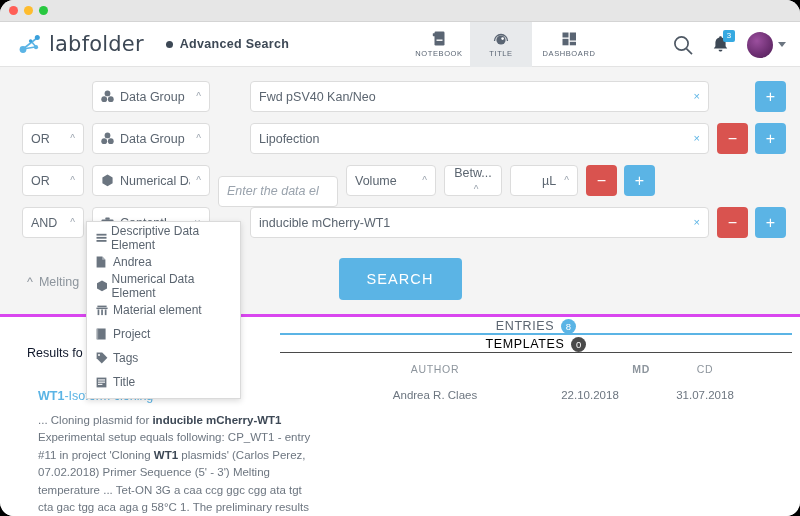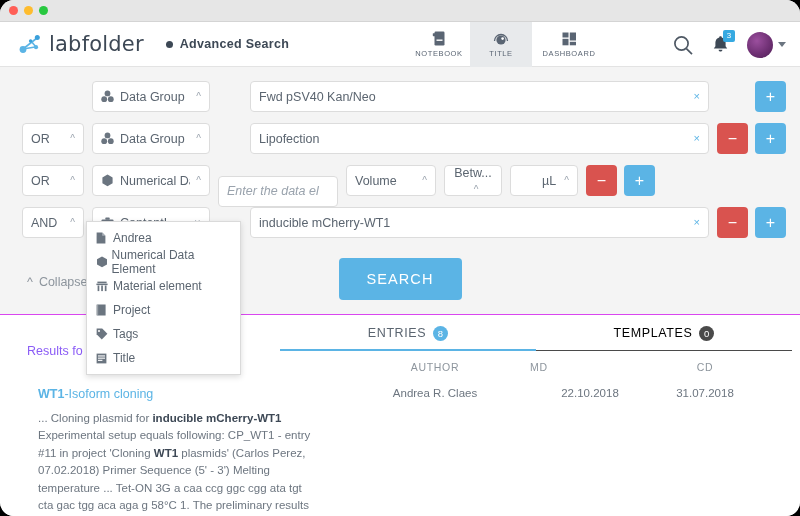--- a/index.html
+++ b/index.html
@@ -79,21 +79,21 @@
     background: radial-gradient(circle at 38% 34%, #9b4f9e 0%, #6d2f72 58%, #4e1f55 100%);
   }
   .caret-down {
     width: 0; height: 0; border-left: 4px solid transparent;
     border-right: 4px solid transparent; border-top: 5px solid #6b7580;
     margin-left: 5px;
   }
 
   
   .searchpanel {
-    background: #f4f4f4; border-bottom: 1px solid #d946ef;
+    background: #f4f4f4; border-bottom: 3px solid #d946ef;
     padding: 14px 0 0 0; flex: 0 0 auto; position: relative;
   }
   .qrow {
     display: flex; align-items: center; height: 31px;
     margin-bottom: 11px; padding-left: 22px;
   }
   .ctl {
     height: 31px; background: #fff; border: 1px solid #dcdcdc;
     border-radius: 4px; display: flex; align-items: center;
     font-size: 12.5px; color: #5b6570; padding: 0 8px;
@@ -176,24 +176,25 @@
     font-size: 12px; color: #5b6570; padding: 0 9px; cursor: pointer;
   }
   .dditem .ddico { width: 17px; display: flex; align-items: center; }
 
   
   .results { flex: 1 1 auto; background: #fff; position: relative; overflow: hidden; }
   .restop {
     height: 36px; display: flex; align-items: center;
     padding-left: 27px; position: relative;
   }
-  .resfor { font-size: 12.5px; color: #8b5cf6; margin-top: 36px; }
+  .resfor { font-size: 12.5px; color: #0f172a; margin-top: 36px; }
   .tabs {
     position: absolute; left: 280px; top: 0; right: 8px; height: 36px;
     display: flex;
+    flex-direction: column;
   }
   .rtab {
     flex: 1 1 50%; display: flex; align-items: center; justify-content: center;
     gap: 7px; font-size: 12.5px; letter-spacing: 0.6px; cursor: pointer;
     height: 36px; position: relative;
   }
   .rtab.active { color: #5b6570; }
   .rtab .cnt {
     color: #fff; font-size: 9.5px; border-radius: 50%;
     width: 15px; height: 15px; display: flex;
@@ -208,21 +209,21 @@
   .rtab.inactive::after {
     content: ""; position: absolute; left: 0; right: 0; bottom: 0;
     height: 1px; background: #4a4a4a;
   }
   .colhead {
     display: flex; padding: 10px 0 4px 0; font-size: 10.5px;
     color: #8d959d; letter-spacing: 0.7px;
   }
   .ch-title { width: 340px; text-align: center; }
   .ch-author { width: 190px; text-align: center; }
-  .ch-md { width: 120px; text-align: left; }
+  .ch-md { width: 120px; text-align: right; font-weight: bold; }
   .ch-cd { width: 110px; text-align: center; }
   .resrow { display: flex; padding-top: 10px; }
   .rescol-main { width: 340px; padding-left: 38px; }
   .entry-link {
     font-size: 12.5px; color: #5bb4e5; cursor: pointer;
     margin-bottom: 9px; display: block;
   }
   .entry-link b { font-weight: bold; }
   .snippet {
     font-size: 11.5px; color: #6d7680; line-height: 1.52;
@@ -438,21 +439,21 @@
         <span>inducible mCherry-WT1</span>
         <span class="clearx">×</span>
       </div>
       <button class="btn-sq btn-minus">−</button>
       <button class="btn-sq btn-plus">+</button>
     </div>
 
     <div class="searchrow">
       <div class="collapse">
         <span>^</span>
-        <span>Collapse</span>
+        <span>Melting</span>
       </div>
       <button class="search-btn">SEARCH</button>
     </div>
   </div>
 
   <div class="results">
     <div class="restop">
       <span class="resfor">Results fo</span>
       <div class="tabs">
         <div class="rtab active">
@@ -480,20 +481,30 @@
       </div>
       <div class="rescol-author">Andrea R. Claes</div>
       <div class="rescol-md">22.10.2018</div>
       <div class="rescol-cd">31.07.2018</div>
     </div>
   </div>
 
   <div class="dropdown">
     <div class="dditem">
       <span class="ddico">
+        <svg width="11" height="11" viewBox="0 0 11 11">
+            <rect x="0.5" y="0.8" width="10" height="1.8" fill="#6b7580"></rect>
+            <rect x="0.5" y="3.9" width="10" height="1.8" fill="#6b7580"></rect>
+            <rect x="0.5" y="7" width="10" height="1.8" fill="#6b7580"></rect>
+          </svg>
+      </span>
+      <span>Descriptive Data Element</span>
+    </div>
+    <div class="dditem">
+      <span class="ddico">
         <svg width="10" height="12" viewBox="0 0 10 12">
             <path d="M0.6 0.6h5.6l3.2 3.2v7.6H0.6z" fill="#6b7580"></path>
             <path d="M6.2 0.6l3.2 3.2H6.2z" fill="#aab1b8"></path>
           </svg>
       </span>
       <span>Andrea</span>
     </div>
     <div class="dditem">
       <span class="ddico">
         <svg width="12" height="12" viewBox="0 0 12 12">

